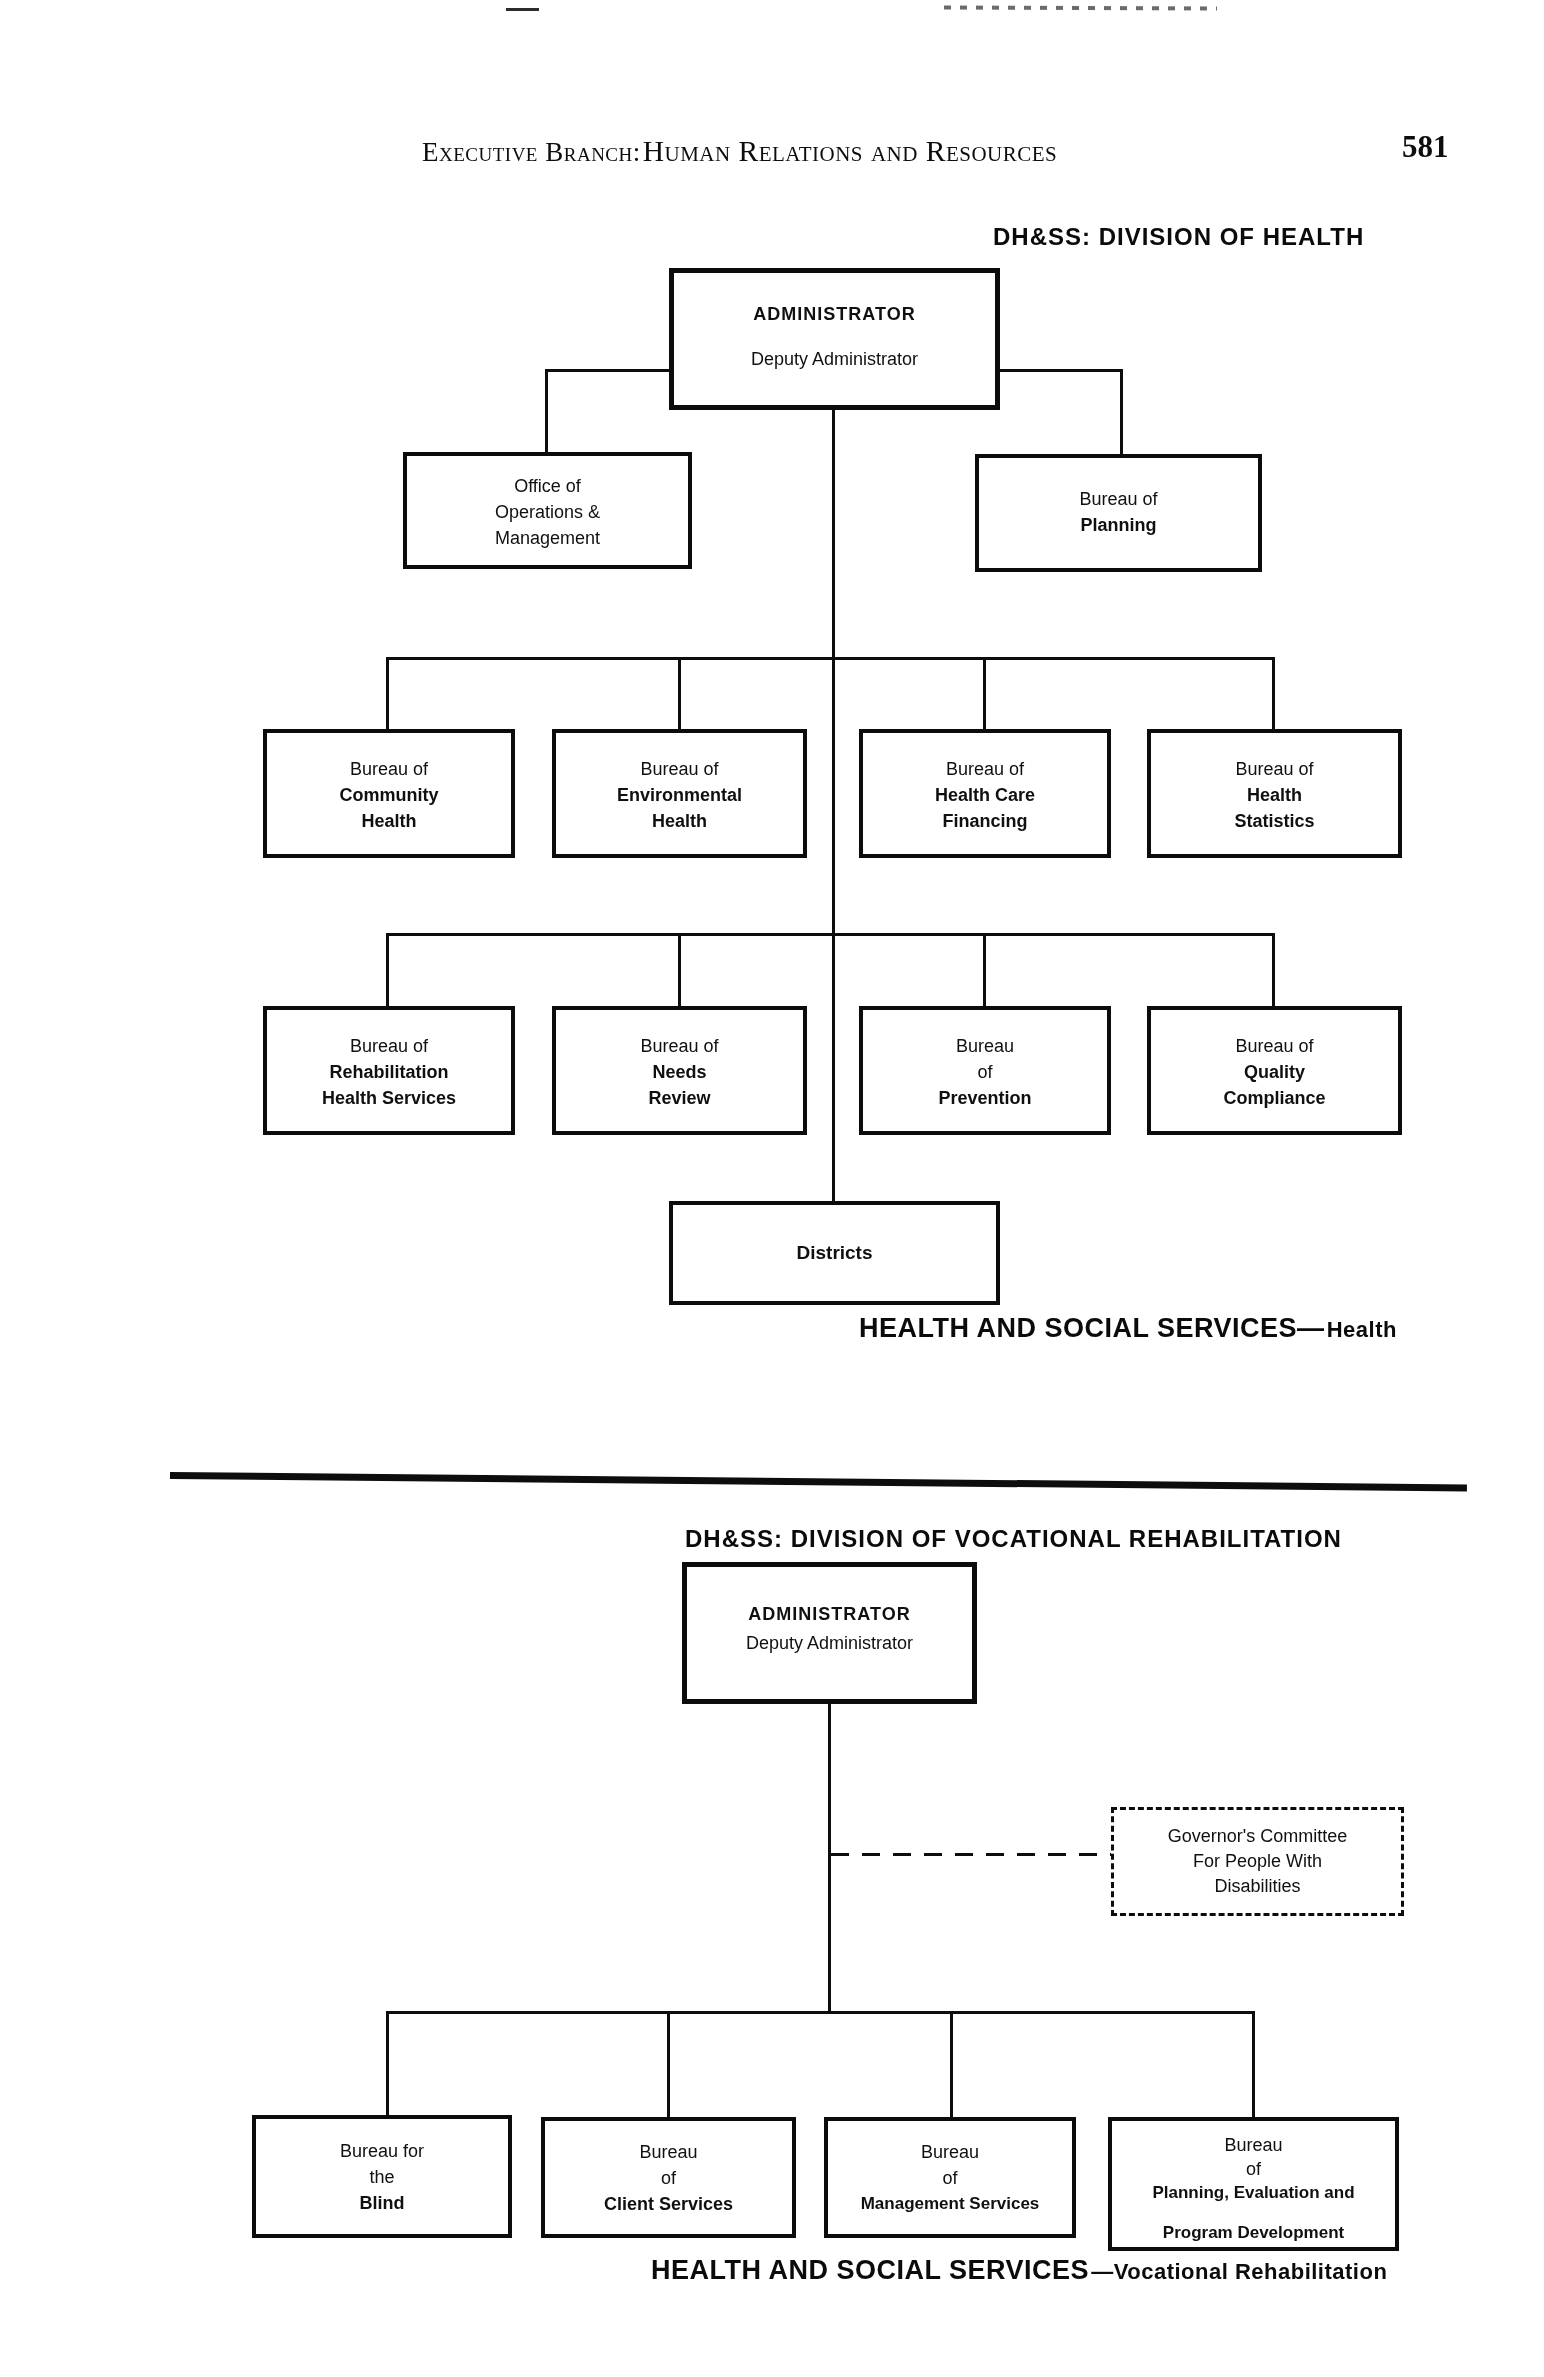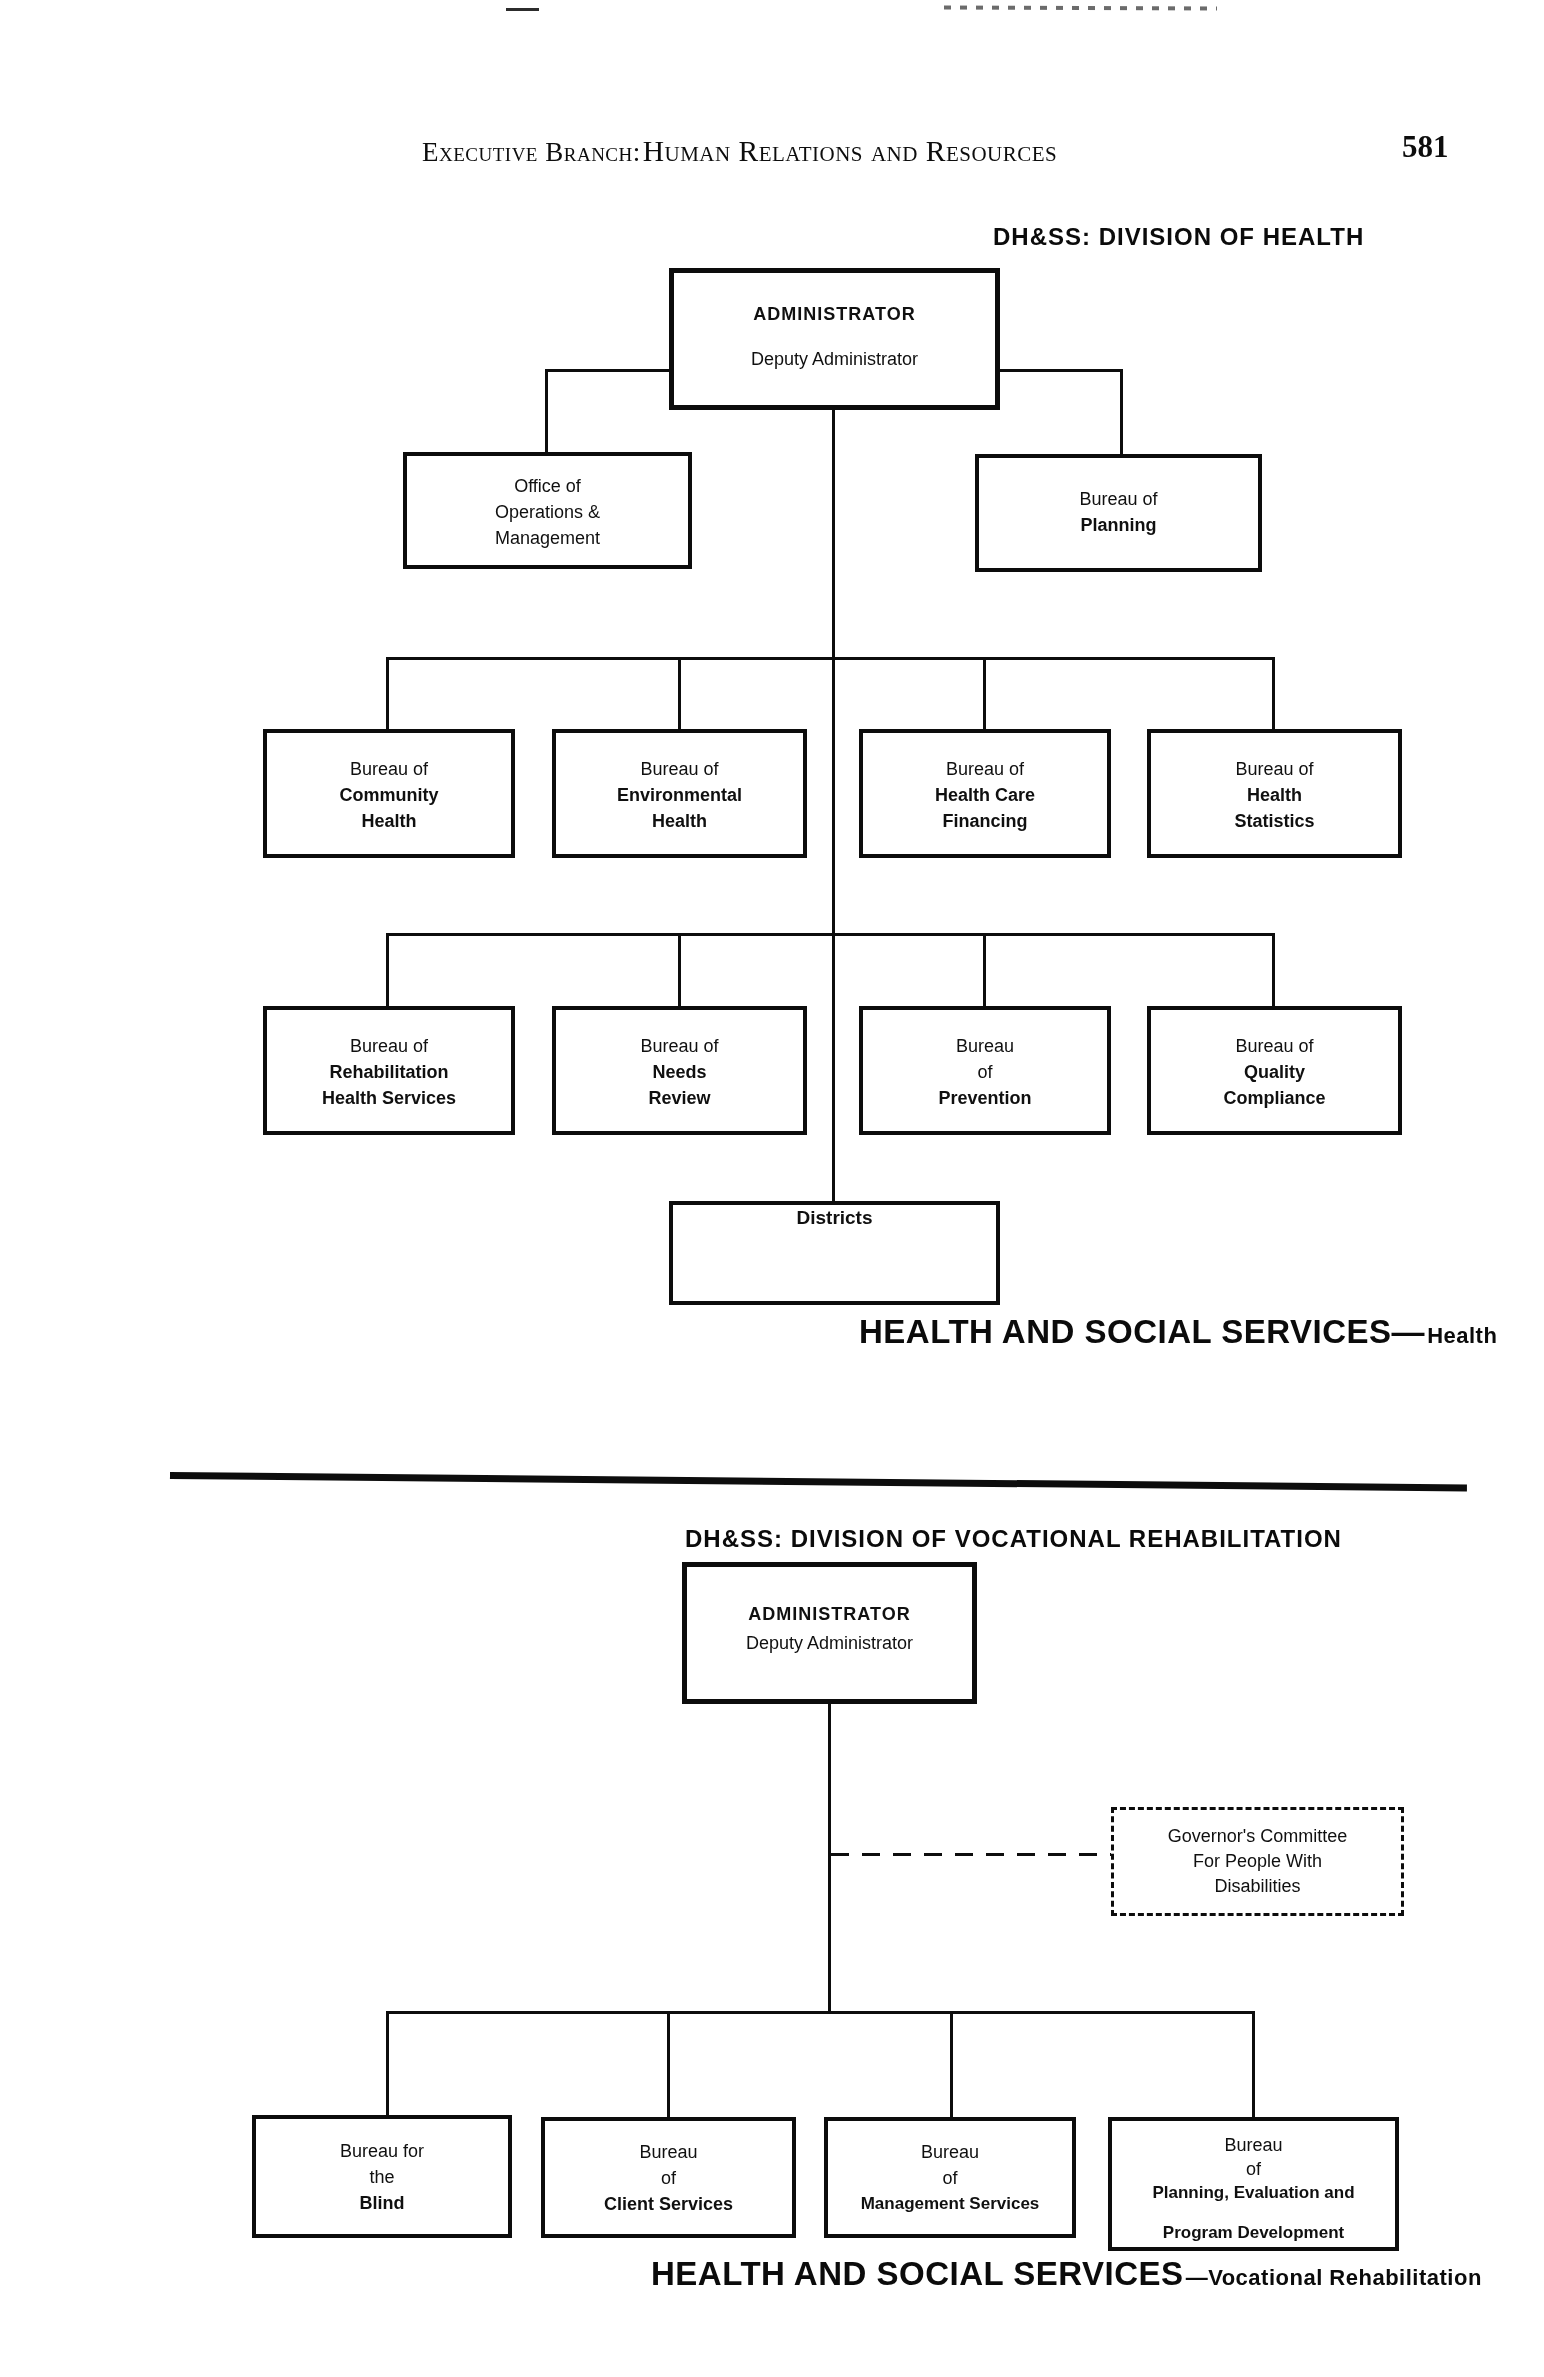--- a/index.html
+++ b/index.html
@@ -28,21 +28,21 @@
   .hline,.vline{position:absolute;background:#0d0d0d;}
   .dashline{
     position:absolute;height:3.3px;
     background:repeating-linear-gradient(90deg,#0d0d0d 0 18px,transparent 18px 31px);
   }
   .title{
     position:absolute;font-weight:bold;font-size:24px;
     letter-spacing:1px;white-space:nowrap;color:#0b0b0b;
   }
   .caption{position:absolute;white-space:nowrap;color:#0b0b0b;}
-  .caption .main{font-weight:bold;font-size:33px;letter-spacing:0.5px;}
+  .caption .main{font-weight:bold;font-size:27px;letter-spacing:0.5px;}
   .caption .sub{font-weight:bold;font-size:22px;letter-spacing:0.5px;}
   .admin-title{font-weight:bold;font-size:22px;letter-spacing:1px;}
   .admin-deputy{font-size:18px;}
   .hdr{position:absolute;top:135px;left:398px;white-space:nowrap;margin-left:24px;}
   .hdr .sect{font-variant:small-caps;font-size:27px;letter-spacing:0.5px;}
   .hdr .ttl{font-variant:small-caps;font-size:29.5px;letter-spacing:0.5px;}
   .pagenum{position:absolute;top:129px;left:1402px;font-weight:bold;font-size:31px;}
   .divider{
     position:absolute;left:170px;top:1472px;width:1297px;height:6.7px;
     background:#0d0d0d;transform:rotate(0.55deg);transform-origin:left center;
@@ -139,21 +139,21 @@
     <div class="ln">Bureau</div>
     <div class="ln">of</div>
     <div class="ln b">Prevention</div>
   </div>
   <div class="obox" style="left:1147px;top:1006px;width:255px;height:129px;padding-top:23px;">
     <div class="ln">Bureau of</div>
     <div class="ln b">Quality</div>
     <div class="ln b">Compliance</div>
   </div>
 
-  <div class="obox" style="left:669px;top:1201px;width:331px;height:104px;">
+  <div class="obox" style="left:669px;top:1201px;width:331px;height:104px;justify-content:center;">
     <div class="ln b" style="font-size:19px;">Districts</div>
   </div>
 
   <div class="caption" style="left:859px;top:1313px;">
     <span class="main">HEALTH AND SOCIAL SERVICES—</span>
     <span class="sub">Health</span>
   </div>
 
   <div class="divider"></div>
 

